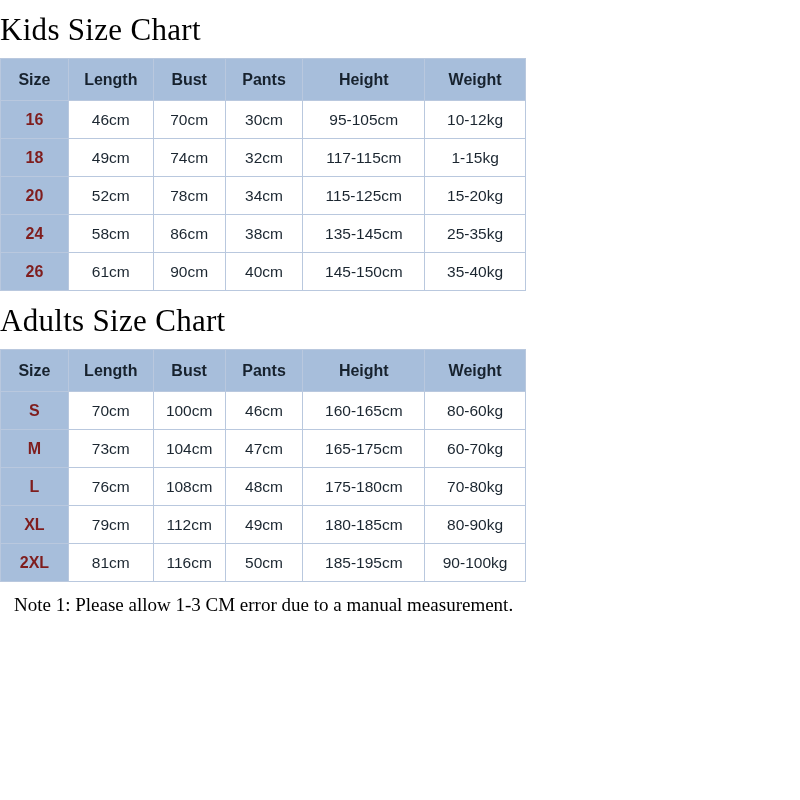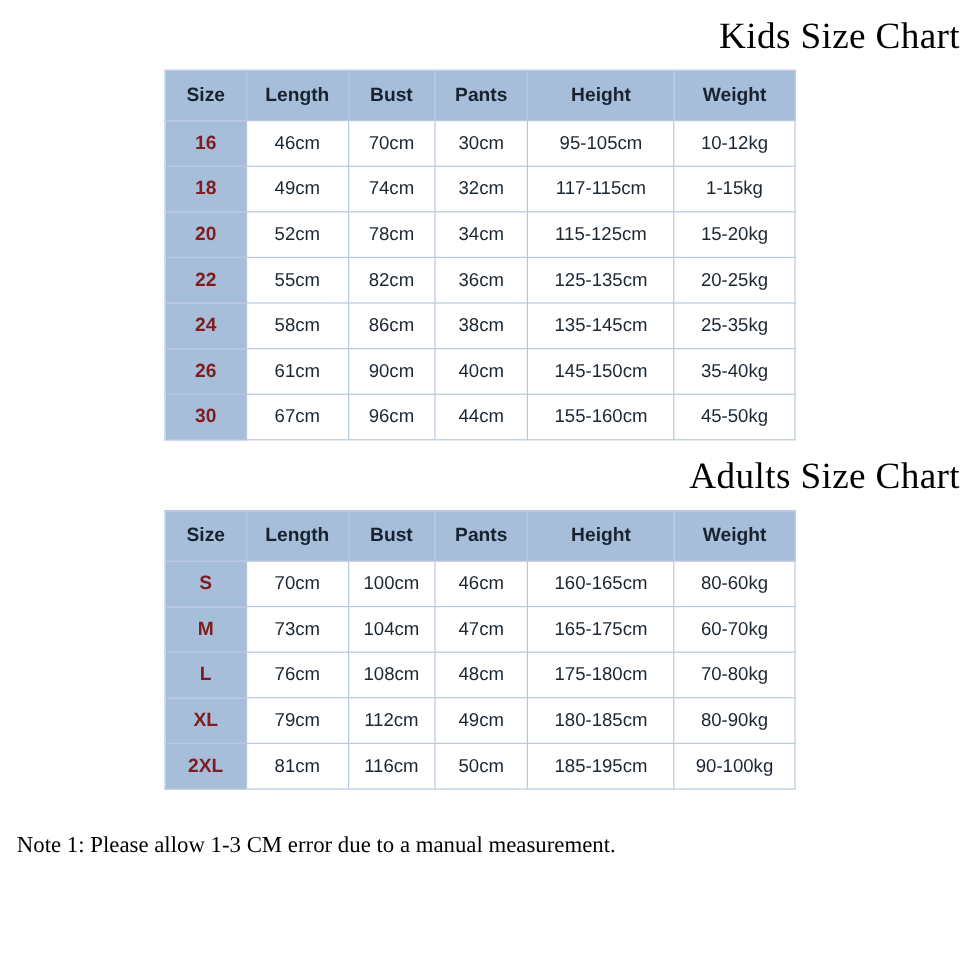--- a/index.html
+++ b/index.html
@@ -14,33 +14,32 @@
     color: #000000;
     overflow: hidden;
   }
   .page {
     width: 800px;
     height: 800px;
     position: relative;
     box-sizing: border-box;
   }
   .chart-title {
-    text-align: right;
+    text-align: left;
     font-family: "Liberation Serif", serif;
     font-size: 31px;
     font-weight: normal;
     letter-spacing: 0.3px;
     color: #000;
   }
   #kids-title { margin: 12px 0 10px 0; }
   #adults-title { margin: 12px 0 10px 0; }
 
   .table-wrap {
     display: flex;
-    justify-content: center;
   }
   table {
     border-collapse: collapse;
     background: #ffffff;
     font-size: 15.5px;
   }
   table.kids { width: 526px; }
   table.adults { width: 526px; }
 
   th, td {
@@ -71,21 +70,21 @@
   }
   
   col.c-size   { width: 68px; }
   col.c-length { width: 85px; }
   col.c-bust   { width: 72px; }
   col.c-pants  { width: 78px; }
   col.c-height { width: 122px; }
   col.c-weight { width: 101px; }
 
   .notes {
-    margin-top: 34px;
+    margin-top: 10px;
     padding-left: 14px;
     font-family: "Liberation Serif", serif;
     font-size: 19px;
     line-height: 1.42;
     color: #000;
   }
   .notes div { white-space: nowrap; }
 </style>
 </head>
 <body>
@@ -133,50 +132,34 @@
         </tr>
         <tr>
           <td class="size-col">20</td>
           <td>52cm</td>
           <td>78cm</td>
           <td>34cm</td>
           <td>115-125cm</td>
           <td>15-20kg</td>
         </tr>
         <tr>
-          <td class="size-col">22</td>
-          <td>55cm</td>
-          <td>82cm</td>
-          <td>36cm</td>
-          <td>125-135cm</td>
-          <td>20-25kg</td>
-        </tr>
-        <tr>
           <td class="size-col">24</td>
           <td>58cm</td>
           <td>86cm</td>
           <td>38cm</td>
           <td>135-145cm</td>
           <td>25-35kg</td>
         </tr>
         <tr>
           <td class="size-col">26</td>
           <td>61cm</td>
           <td>90cm</td>
           <td>40cm</td>
           <td>145-150cm</td>
           <td>35-40kg</td>
-        </tr>
-        <tr>
-          <td class="size-col">30</td>
-          <td>67cm</td>
-          <td>96cm</td>
-          <td>44cm</td>
-          <td>155-160cm</td>
-          <td>45-50kg</td>
         </tr>
       </tbody>
     </table>
   </div>
 
   <h1 class="chart-title" id="adults-title">Adults Size Chart</h1>
 
   <div class="table-wrap">
     <table class="adults">
       <colgroup>

